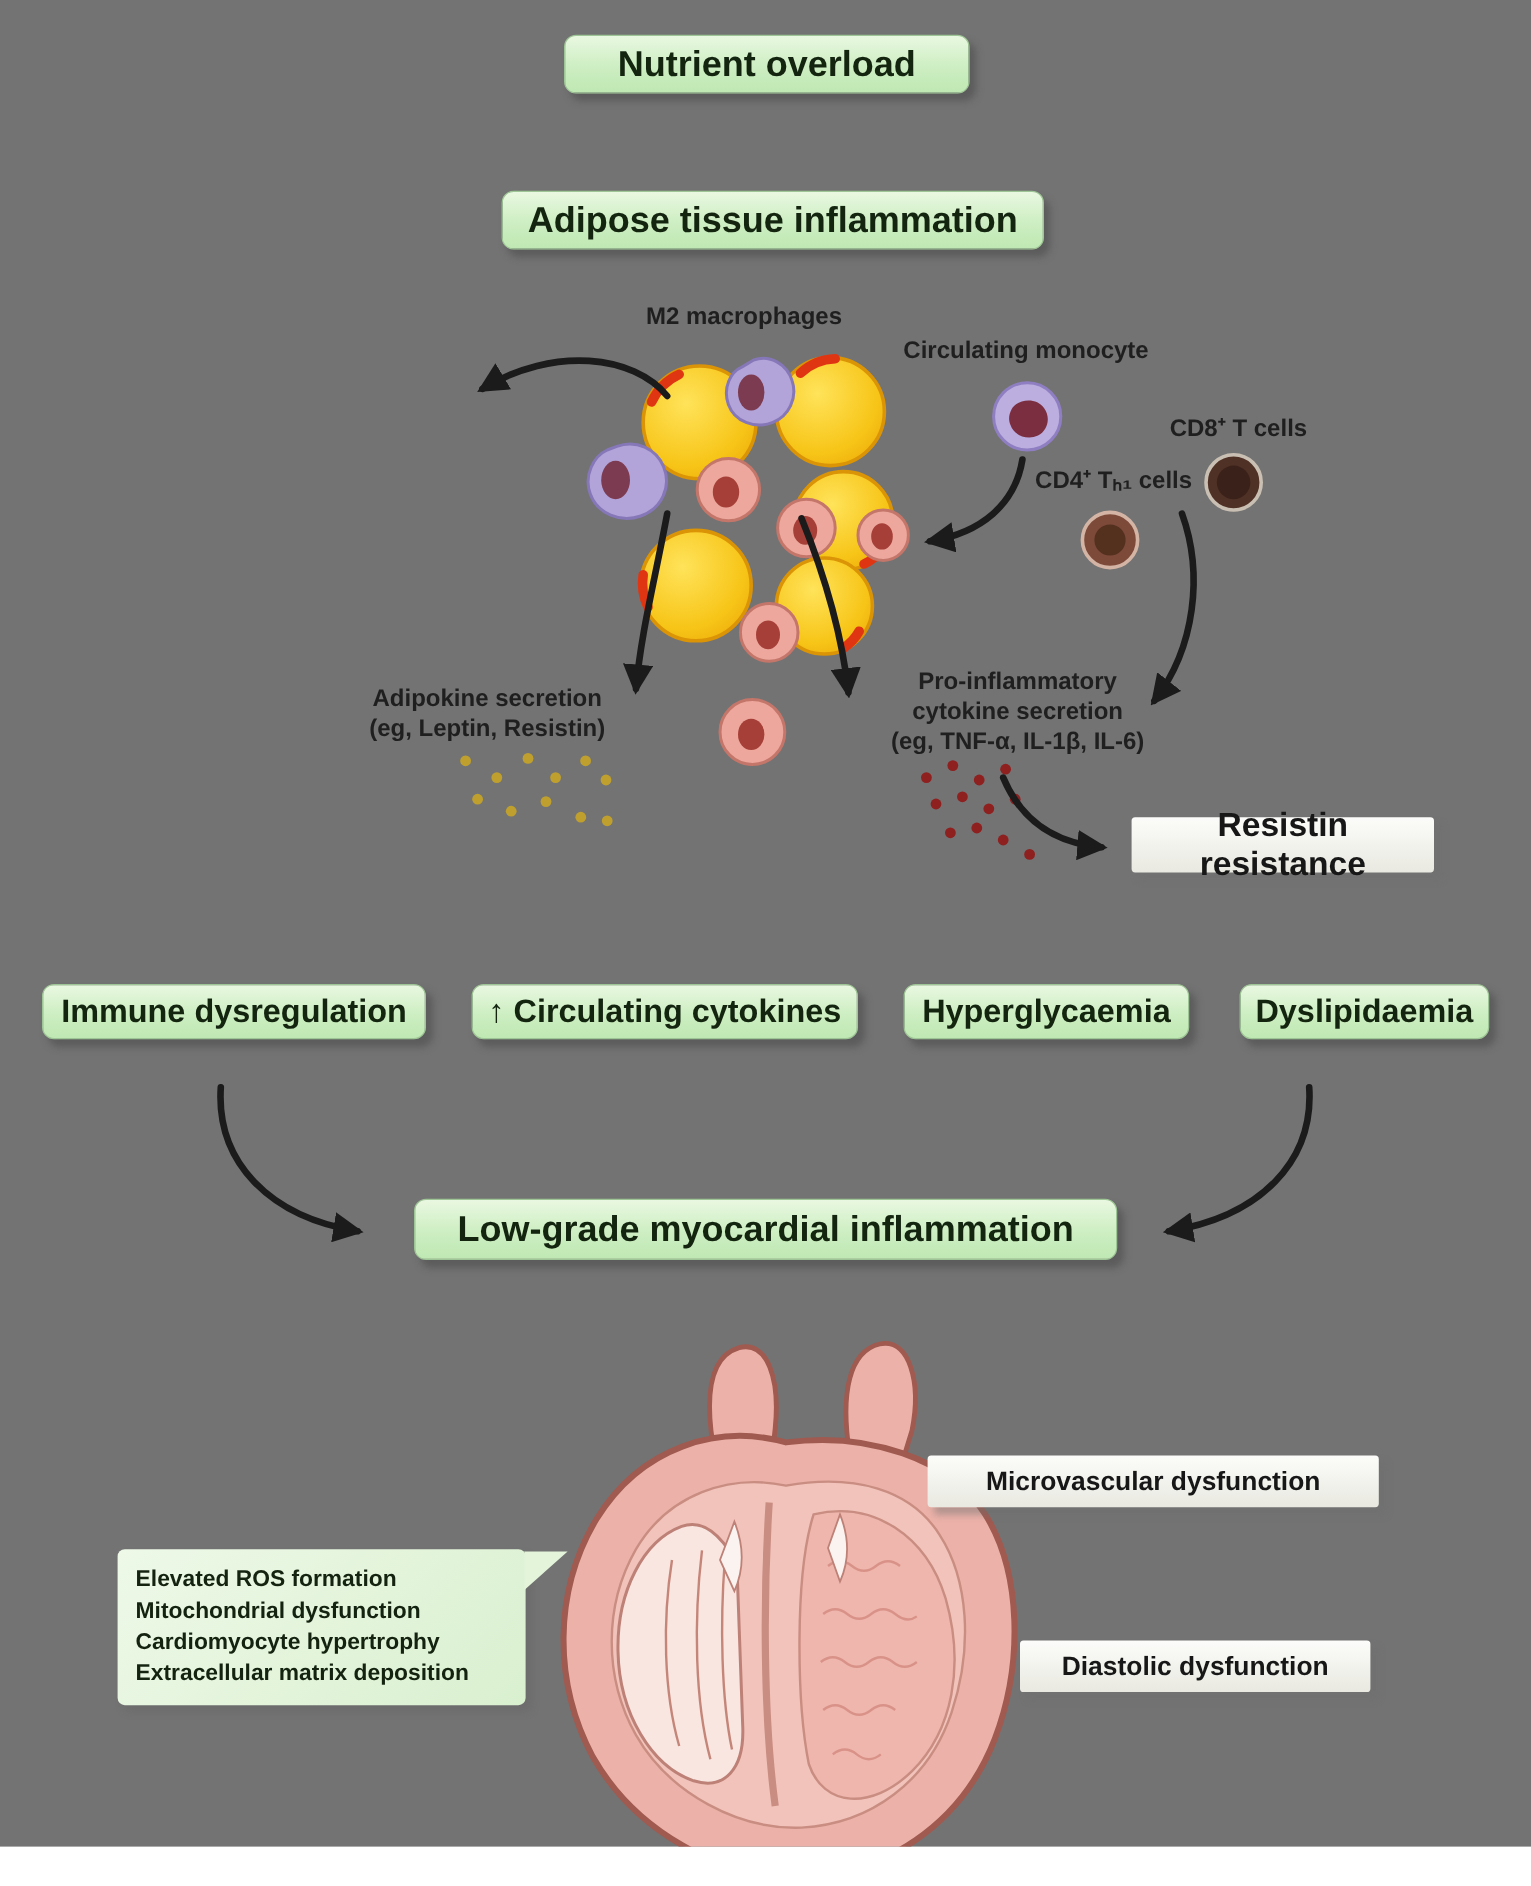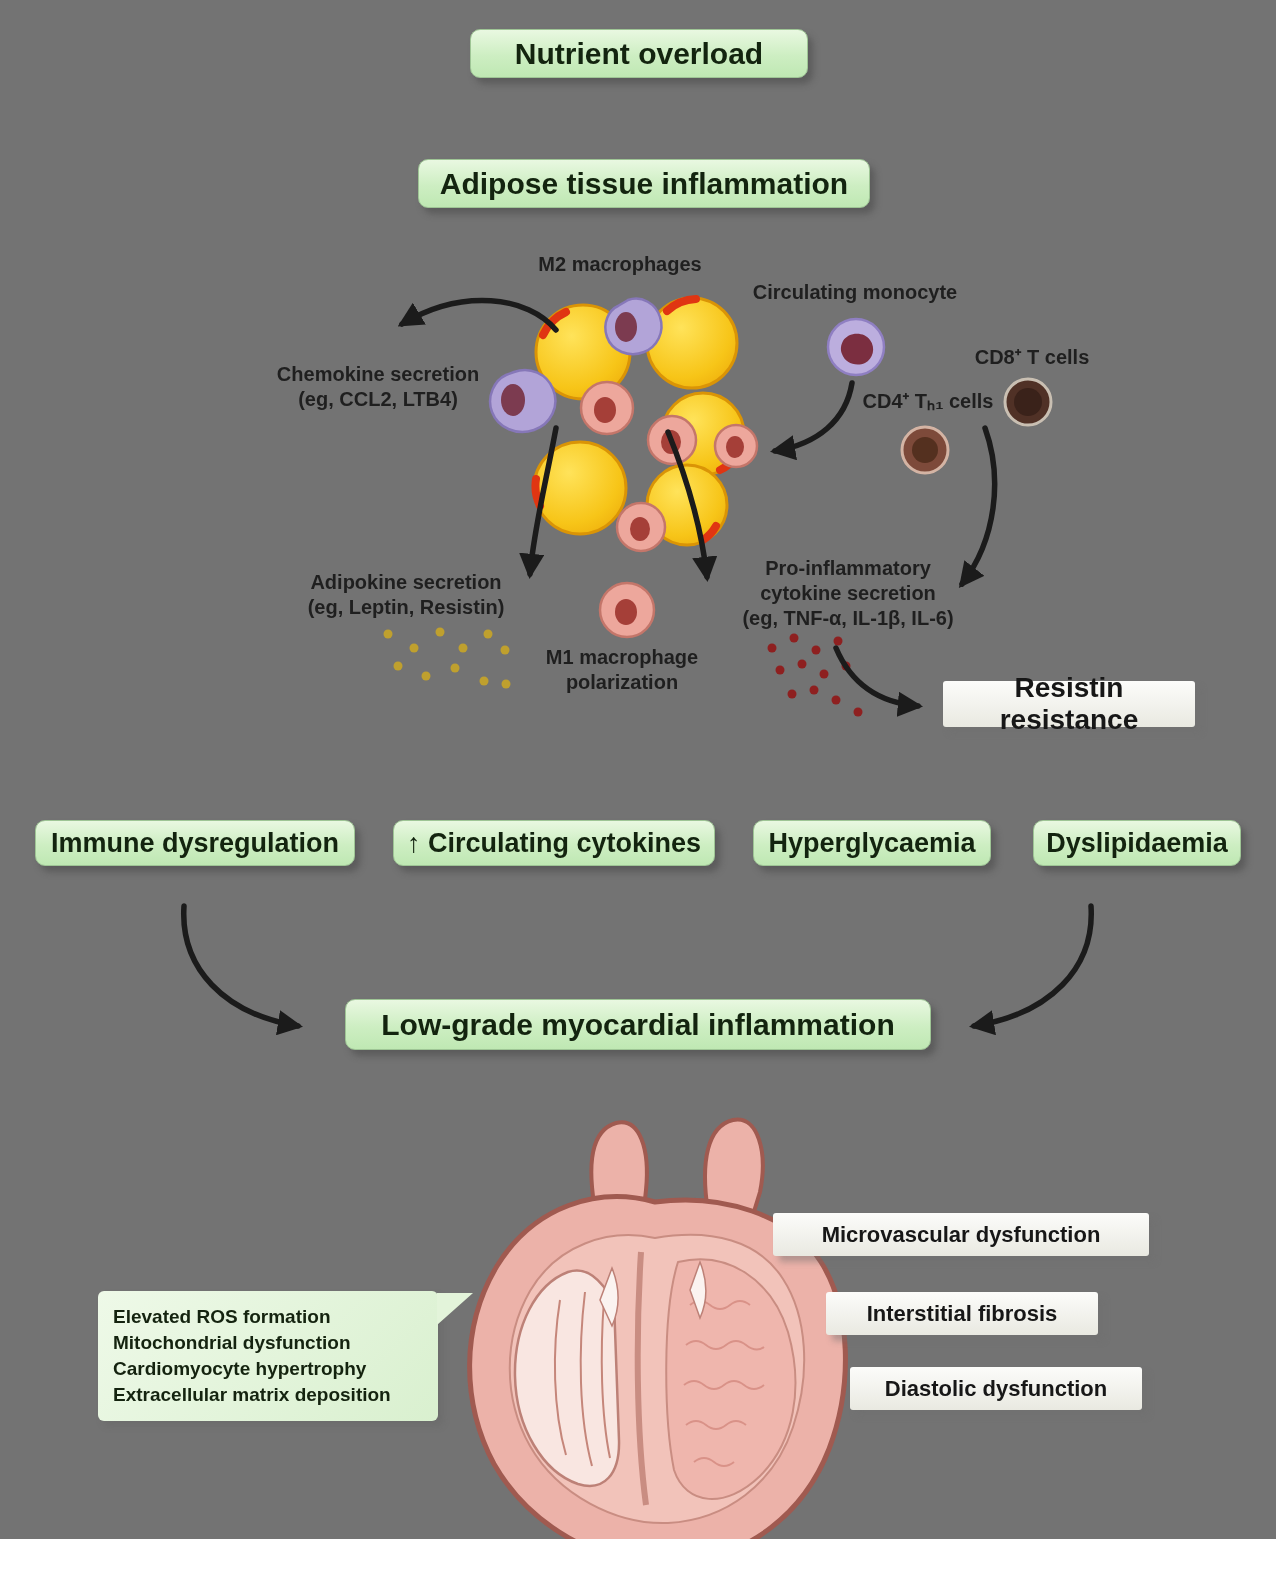--- a/index.html
+++ b/index.html
@@ -173,34 +173,26 @@
   <div class="gbox big" style="left:418px; top:159px; width:452px; height:49px;">Adipose tissue inflammation</div>
 
   <div class="lbl" style="left:520px; top:252px; width:200px;">M2 macrophages</div>
 
   <div class="lbl" style="left:745px; top:280px; width:220px;">Circulating monocyte</div>
 
   <div class="lbl" style="left:952px; top:345px; width:160px;">CD8⁺ T cells</div>
 
   <div class="lbl" style="left:848px; top:389px; width:160px;">CD4⁺ Tₕ₁ cells</div>
 
-  <div class="lbl" style="left:268px; top:362px; width:220px;">
-    <div>Chemokine secretion</div>
-    <div>(eg, CCL2, LTB4)</div>
-  </div>
 
   <div class="lbl" style="left:286px; top:570px; width:240px;">
     <div>Adipokine secretion</div>
     <div>(eg, Leptin, Resistin)</div>
   </div>
 
-  <div class="lbl" style="left:522px; top:645px; width:200px;">
-    <div>M1 macrophage</div>
-    <div>polarization</div>
-  </div>
 
   <div class="lbl" style="left:724px; top:556px; width:248px;">
     <div>Pro-inflammatory</div>
     <div>cytokine secretion</div>
     <div>(eg, TNF-α, IL-1β, IL-6)</div>
   </div>
 
   <div class="greybar" style="left:943px; top:681px; width:252px; height:46px; font-size:28px;">Resistin resistance</div>
 
   <div class="gbox mid" style="left:35px; top:820px; width:320px; height:46px;">Immune dysregulation</div>
@@ -208,21 +200,20 @@
   <div class="gbox mid" style="left:393px; top:820px; width:322px; height:46px;">↑ Circulating cytokines</div>
 
   <div class="gbox mid" style="left:753px; top:820px; width:238px; height:46px;">Hyperglycaemia</div>
 
   <div class="gbox mid" style="left:1033px; top:820px; width:208px; height:46px;">Dyslipidaemia</div>
 
   <div class="gbox big" style="left:345px; top:999px; width:586px; height:51px;">Low-grade myocardial inflammation</div>
 
   <div class="greybar" style="left:773px; top:1213px; width:376px; height:43px;">Microvascular dysfunction</div>
 
-  <div class="greybar" style="left:826px; top:1292px; width:272px; height:43px;">Interstitial fibrosis</div>
 
   <div class="greybar" style="left:850px; top:1367px; width:292px; height:43px;">Diastolic dysfunction</div>
 
   <div class="mechbox">
     <div>Elevated ROS formation</div>
     <div>Mitochondrial dysfunction</div>
     <div>Cardiomyocyte hypertrophy</div>
     <div>Extracellular matrix deposition</div>
   </div>
   <div class="mech-point"></div>

